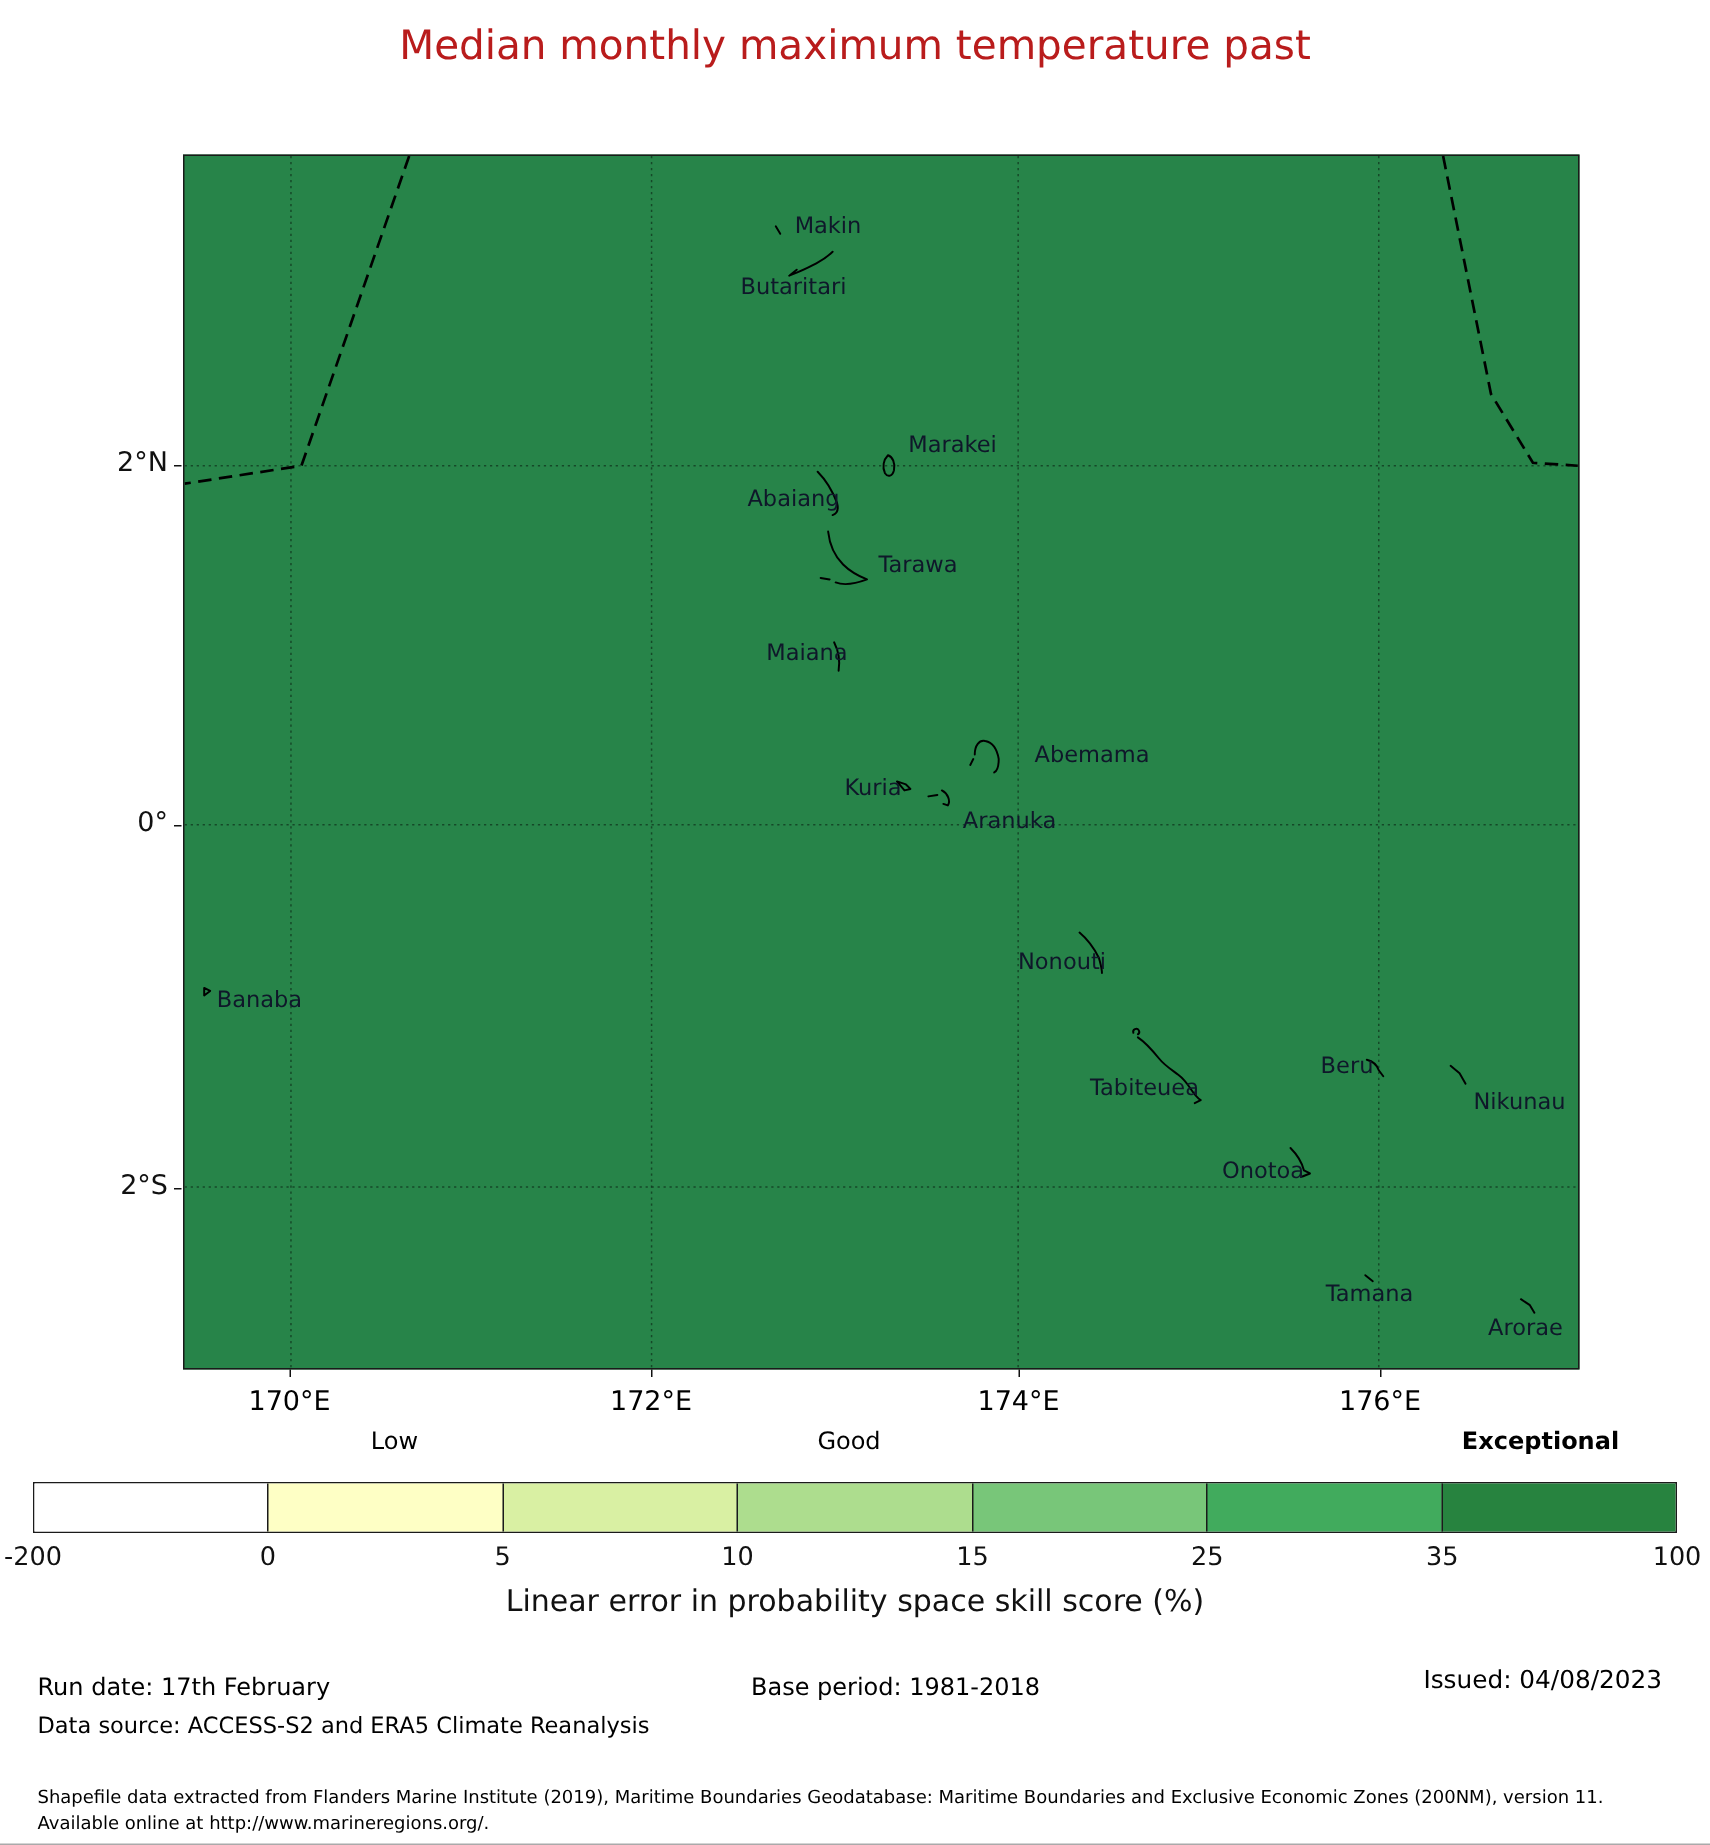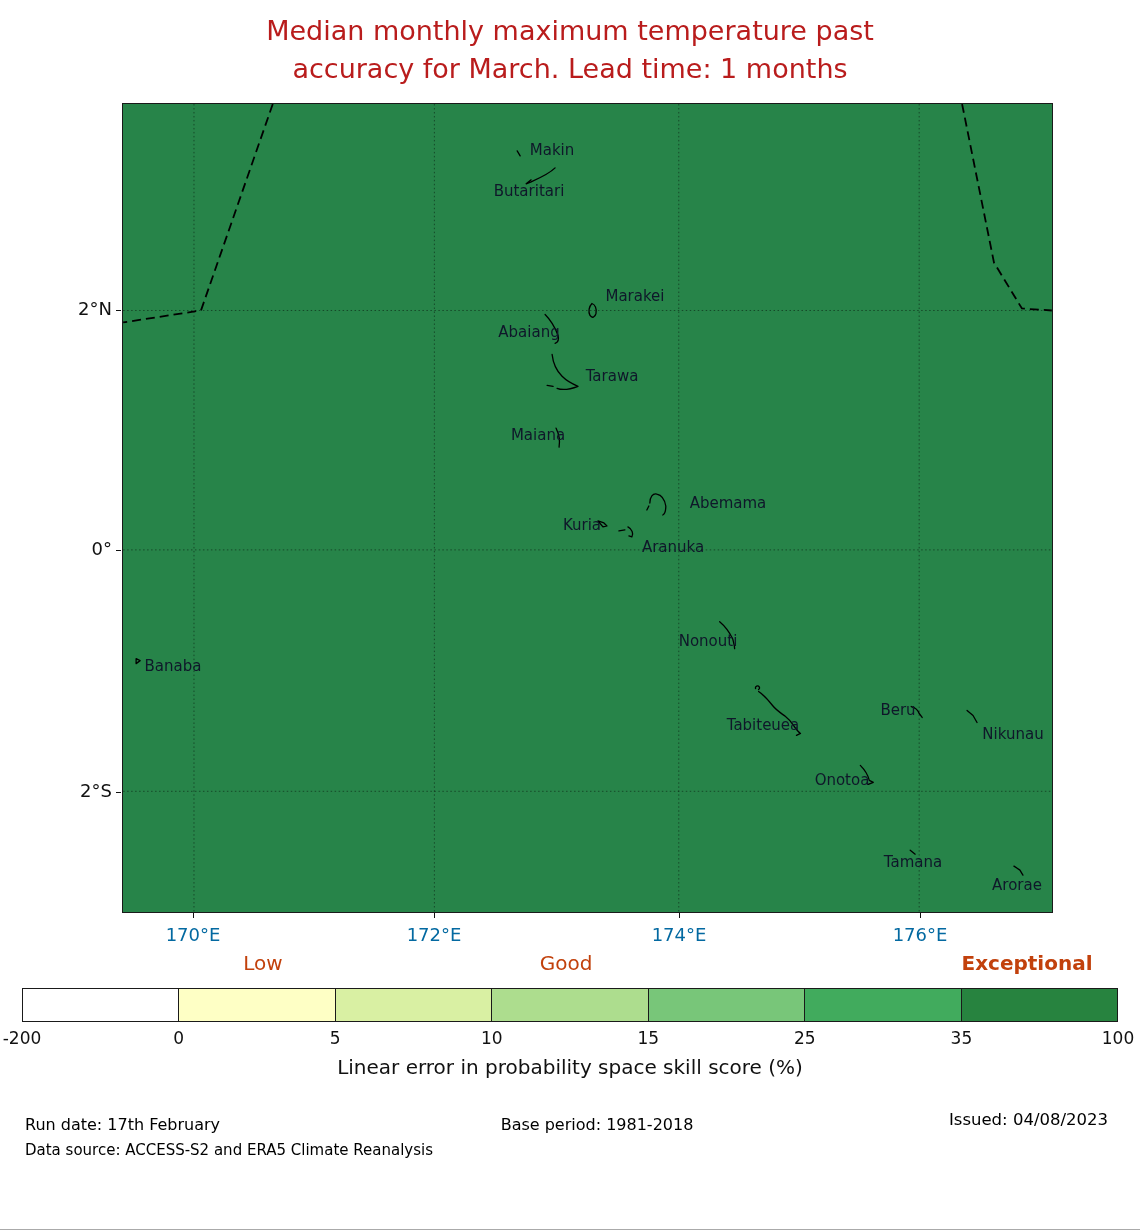--- a/index.html
+++ b/index.html
@@ -10,25 +10,25 @@
   .title{position:absolute;top:12px;left:0;width:1140px;text-align:center;
     font-size:27px;line-height:38px;color:#b91c1c;}
   .map{position:absolute;left:122px;top:103px;width:931px;height:810px;
     background:#278449;border:1px solid #1a1a1a;box-sizing:border-box;}
   .map svg{position:absolute;left:0;top:0;}
   .island-label{position:absolute;transform:translate(-50%,-50%);
     font-size:15px;color:#0f172a;white-space:nowrap;}
   .ytick-label{position:absolute;left:40px;width:72px;text-align:right;
     font-size:18px;color:#111;}
   .xtick-label{position:absolute;transform:translateX(-50%);
-    font-size:18px;color:#0369a1;white-space:nowrap;}
+    font-size:18px;color:#000000;white-space:nowrap;}
   .tickmark-x{position:absolute;width:0;height:5px;border-left:1.4px solid #111;top:913px;}
   .tickmark-y{position:absolute;height:0;width:5px;border-top:1.4px solid #111;left:116px;}
   .quality-label{position:absolute;transform:translateX(-50%);
-    font-size:20px;color:#c2410c;white-space:nowrap;top:951px;}
+    font-size:16px;color:#000000;white-space:nowrap;top:951px;}
   .colorbar{position:absolute;left:22px;top:988px;width:1096px;height:34px;
     display:flex;border:1.4px solid #1a1a1a;box-sizing:border-box;}
   .cb-seg{flex:1 1 0;height:100%;}
   .cb-seg + .cb-seg{border-left:1px solid #1a1a1a;}
   .cb-tick{position:absolute;transform:translateX(-50%);top:1028px;
     font-size:17px;color:#111;white-space:nowrap;}
   .cb-caption{position:absolute;left:0;top:1055px;width:1140px;text-align:center;
     font-size:20px;color:#111;}
   .ft-run{position:absolute;left:25px;top:1115px;font-size:16px;}
   .ft-base{position:absolute;left:570px;top:1115px;transform:translateX(-50%);font-size:16px;margin-left:27px;}
@@ -39,21 +39,20 @@
     font-size:12px;line-height:17px;}
   .bottom-rule{position:absolute;left:0;bottom:0;width:1140px;height:1px;background:#aaaaaa;}
 </style>
 </head>
 <body>
 
 <div class="page">
 
   <div class="title">
     <div>Median monthly maximum temperature past</div>
-    <div>accuracy for March. Lead time: 1 months</div>
   </div>
 
   <div class="map">
     <svg id="map-svg" width="929" height="808" viewBox="0 0 931 810">
       <g id="gridlines">
           <line x1="71" y1="0" x2="71" y2="810" stroke="rgba(0,0,0,0.45)" stroke-width="1" stroke-dasharray="1.5 2.5"></line>
           <line x1="312" y1="0" x2="312" y2="810" stroke="rgba(0,0,0,0.45)" stroke-width="1" stroke-dasharray="1.5 2.5"></line>
           <line x1="557" y1="0" x2="557" y2="810" stroke="rgba(0,0,0,0.45)" stroke-width="1" stroke-dasharray="1.5 2.5"></line>
           <line x1="798" y1="0" x2="798" y2="810" stroke="rgba(0,0,0,0.45)" stroke-width="1" stroke-dasharray="1.5 2.5"></line>
           <line x1="0" y1="207" x2="931" y2="207" stroke="rgba(0,0,0,0.45)" stroke-width="1" stroke-dasharray="1.5 2.5"></line>
@@ -146,15 +145,16 @@
       <div class="cb-tick" style="left: 804.857px;">25</div>
       <div class="cb-tick" style="left: 961.429px;">35</div>
       <div class="cb-tick" style="left: 1118px;">100</div>
     </div>
   <div class="cb-caption">Linear error in probability space skill score (%)</div>
 
   <div class="ft-run">Run date: 17th February</div>
   <div class="ft-base">Base period: 1981-2018</div>
   <div class="ft-issued">Issued: 04/08/2023</div>
   <div class="ft-source">Data source: ACCESS-S2 and ERA5 Climate Reanalysis</div>
+  <div class="ft-shape">Shapefile data extracted from Flanders Marine Institute (2019), Maritime Boundaries Geodatabase: Maritime Boundaries and Exclusive Economic Zones (200NM), version 11. Available online at http://www.marineregions.org/.</div>
 
   <div class="bottom-rule"></div>
 </div>
 
 </body></html>

